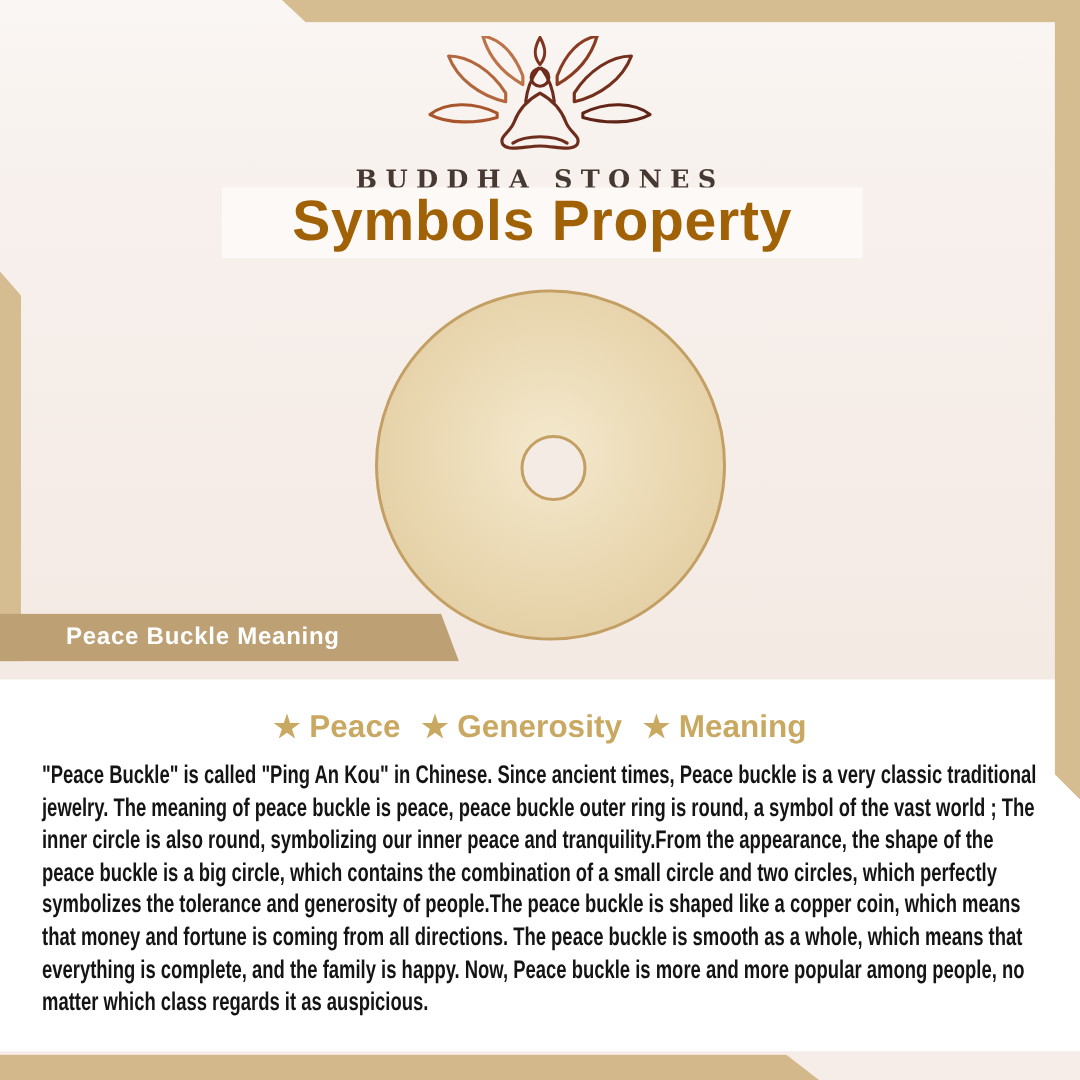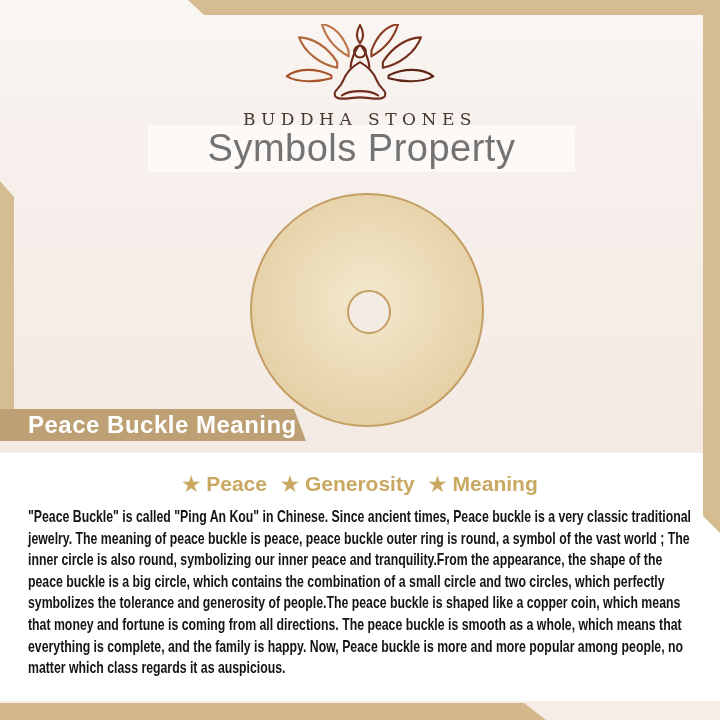--- a/index.html
+++ b/index.html
@@ -30,50 +30,50 @@
   .band-left{left:0;top:181px;width:14px;height:260px;
     clip-path:polygon(0 0,100% 16px,100% 100%,0 100%);}
   .band-bottom{left:0;top:703px;width:546px;height:17px;
     clip-path:polygon(0 0,524px 0,100% 100%,0 100%);background:#d2b88a;}
   
   .logo-wrap{position:absolute;left:0;top:24px;width:720px;text-align:center;}
   .logo-svg{display:inline-block;}
   .brand-name{
     margin-top:1px;
     font-family:"DejaVu Serif", serif;
-    font-size:17px;font-weight:400;letter-spacing:5.5px;color:#453931;
+    font-size:17px;font-weight:700;letter-spacing:5.5px;color:#453931;
   }
   
   .title-band{
     position:absolute;left:148px;top:125px;width:427px;height:47px;
     background:#fcf9f7;display:flex;align-items:center;justify-content:center;
   }
   .page-title{
-    font-size:38px;font-weight:400;color:#737373;letter-spacing:0.5px;
+    font-size:38px;font-weight:700;color:#a16207;letter-spacing:0.5px;
   }
   
   .disc{
     position:absolute;left:250px;top:193px;width:234px;height:234px;
     border-radius:50%;box-sizing:border-box;
     border:2px solid #c49f63;
     background:radial-gradient(circle at 50% 46%,#f4e9cf 0%,#ecdcb8 38%,#e4cfa4 78%,#dfc897 100%);
   }
   .disc-hole{
     position:absolute;left:95px;top:95px;width:44px;height:44px;
     border-radius:50%;box-sizing:border-box;
     border:2px solid #c49f63;background:#f5ebe5;
   }
   
   .meaning-banner{
     position:absolute;left:0;top:409px;width:306px;height:32px;
     background:#bda175;
     clip-path:polygon(0 0,294px 0,100% 100%,0 100%);
     display:flex;align-items:center;
-    padding-left:28px;box-sizing:border-box;
-    color:#ffffff;font-size:24px;font-weight:700;letter-spacing:0.5px;
+    padding-left:44px;box-sizing:border-box;
+    color:#ffffff;font-size:16px;font-weight:700;letter-spacing:0.5px;
     z-index:5;
   }
   
   .features{
     position:absolute;left:0;top:472px;width:720px;
     display:flex;justify-content:center;align-items:center;
     color:#c9a862;font-weight:700;font-size:21px;
   }
   .feat{margin:0 7px;white-space:nowrap;}
   .feat .star{margin-right:6px;font-size:20px;}

